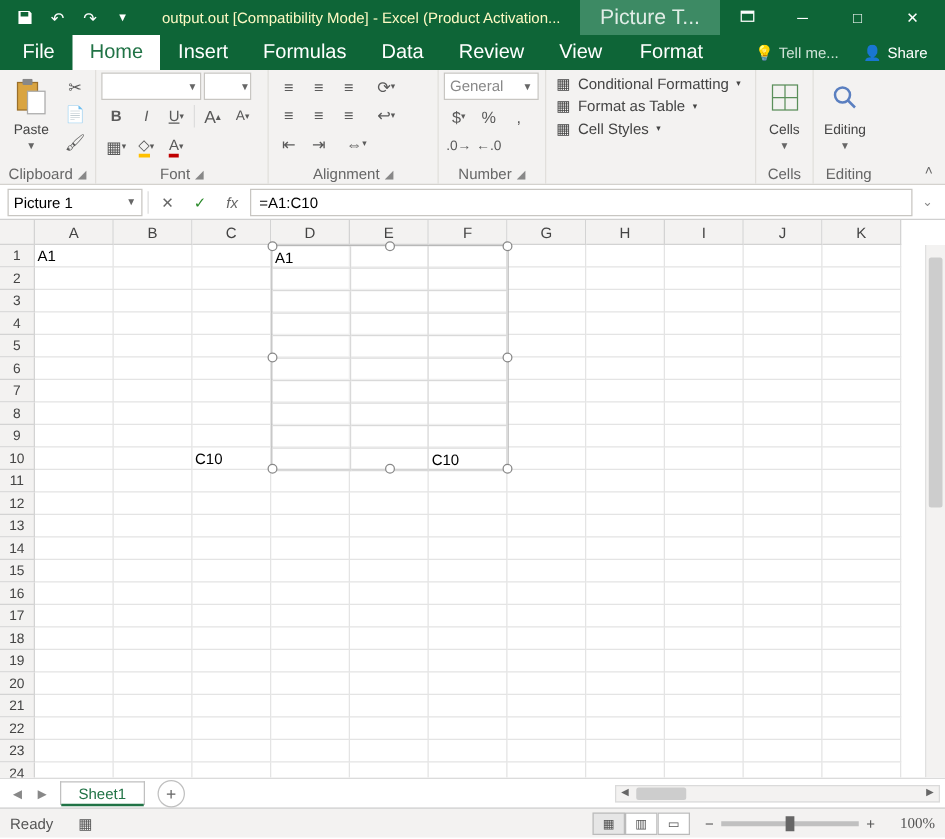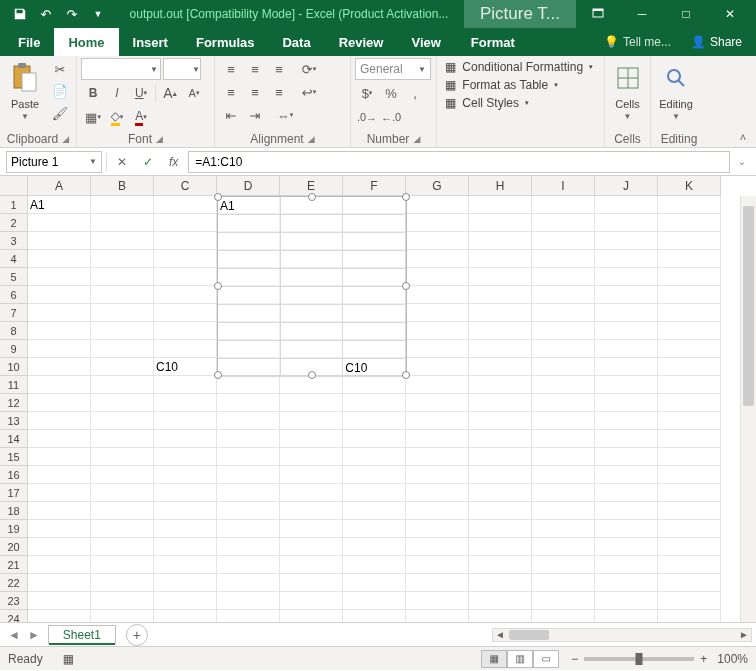--- a/index.html
+++ b/index.html
@@ -2,28 +2,28 @@
 <html><head>
 <meta charset="utf-8">
 <style>
 * { margin:0; padding:0; box-sizing:border-box; font-family:"Segoe UI",Arial,sans-serif; font-size:12px; user-select:none; }
 body { width:756px; height:671px; background:#fff; overflow:hidden; }
 
 
 .titlebar { height:28px; background:#0e6537; display:flex; align-items:center; color:#fff; padding:0 4px; }
 .qat { display:flex; align-items:center; gap:6px; padding:0 6px; }
 .qat .qbtn { width:20px; height:20px; display:flex; align-items:center; justify-content:center; color:#fff; font-size:13px; }
-.title-text { flex:1; text-align:center; font-size:12px; color:#86efac; overflow:hidden; white-space:nowrap; text-overflow:ellipsis; padding:0 8px;}
+.title-text { flex:1; text-align:center; font-size:12px; color:#fef9c3; overflow:hidden; white-space:nowrap; text-overflow:ellipsis; padding:0 8px;}
 .context-tab { background:#3d8a64; height:100%; display:flex; align-items:center; padding:0 16px; color:#e0ede6; font-size:17px; }
 .wincontrols { display:flex; }
 .wincontrols .wbtn { width:44px; height:28px; display:flex; align-items:center; justify-content:center; color:#fff; }
 
 
 .ribbontabs { height:28px; background:#0e6537; display:flex; align-items:center; padding:0 4px; }
-.ribbontabs .tab { padding:0 14px; height:100%; display:flex; align-items:center; color:#fff; font-size:13px;font-weight:bold; }
+.ribbontabs .tab { padding:0 14px; height:100%; display:flex; align-items:center; color:#fff; font-size:16px; }
 .ribbontabs .tab.active { background:#ffffff; color:#217346; }
 .ribbontabs .tab.format { margin-left:2px;}
 .ribbontabs .spacer { flex:1; }
 .ribbontabs .tell { color:#cfe3d8; display:flex; align-items:center; gap:4px; padding:0 10px; font-size:12px;}
 .ribbontabs .share { color:#fff; display:flex; align-items:center; gap:4px; padding:0 10px; font-size:12px;}
 
 
 .ribbon { height:92px; background:#f3f2f1; border-bottom:1px solid #d4d2ce; display:flex; position:relative; }
 .group { display:flex; flex-direction:column; padding:2px 4px 0 4px; border-right:1px solid #e1dfdc; }
 .group-body { flex:1; display:flex; align-items:flex-start; }
@@ -44,21 +44,21 @@
 .font-combo .dd { font-size:8px; color:#666; padding-left:4px;}
 
 
 .style-item { display:flex; align-items:center; gap:6px; padding:2px 4px; color:#444; font-size:12px;}
 
 
 .collapse-rib { position:absolute; right:4px; bottom:2px; width:18px; height:14px; font-size:11px; color:#666; text-align:center;}
 
 
 .formulabar { height:28px; background:#fff; border-bottom:1px solid #d0d0d0; display:flex; align-items:center; padding:4px 6px; gap:4px;}
-.namebox { width:96px; height:22px; border:1px solid #c8c6c2; display:flex; align-items:center; padding:0 4px; justify-content:space-between;gap:24px;}
+.namebox { width:108px; height:22px; border:1px solid #c8c6c2; display:flex; align-items:center; padding:0 4px; justify-content:space-between;gap:24px;}
 .fx-btn { width:22px; height:22px; border:1px solid transparent; display:flex; align-items:center; justify-content:center; color:#666;}
 .fx-label { font-style:italic; color:#666; padding:0 6px;}
 .formula-input { flex:1; height:22px; border:1px solid #c8c6c2; padding:0 6px; background:#fff; outline:none; font-size:12px;}
 .formula-expand { width:16px; font-size:10px; color:#888; text-align:center;}
 
 
 .gridwrap { position:relative; height:446px; background:#fff; overflow:hidden;}
 .selectall { position:absolute; left:0; top:0; width:28px; height:20px; background:#f3f2f1; border-right:1px solid #d3d3d3; border-bottom:1px solid #d3d3d3;}
 .colheaders { position:absolute; left:28px; top:0; height:20px; display:flex;}
 .colheaders .ch { width:63px; height:20px; background:#f3f2f1; border-right:1px solid #d3d3d3; border-bottom:1px solid #d3d3d3; text-align:center; line-height:20px; font-size:12px; color:#444;}
@@ -797,15 +797,15 @@
     <div class="vb">▥</div>
     <div class="vb">▭</div>
   </div>
   <div class="zoom">
     <span>−</span>
     <div class="slider">
         <div class="mid"></div>
         <div class="zthumb"></div>
       </div>
     <span>+</span>
-    <span style="margin-left:4px;">100%</span>
+    <span style="margin-left:14px;font-family:Liberation Serif, serif;">100%</span>
   </div>
 </div>
 
 </body></html>

